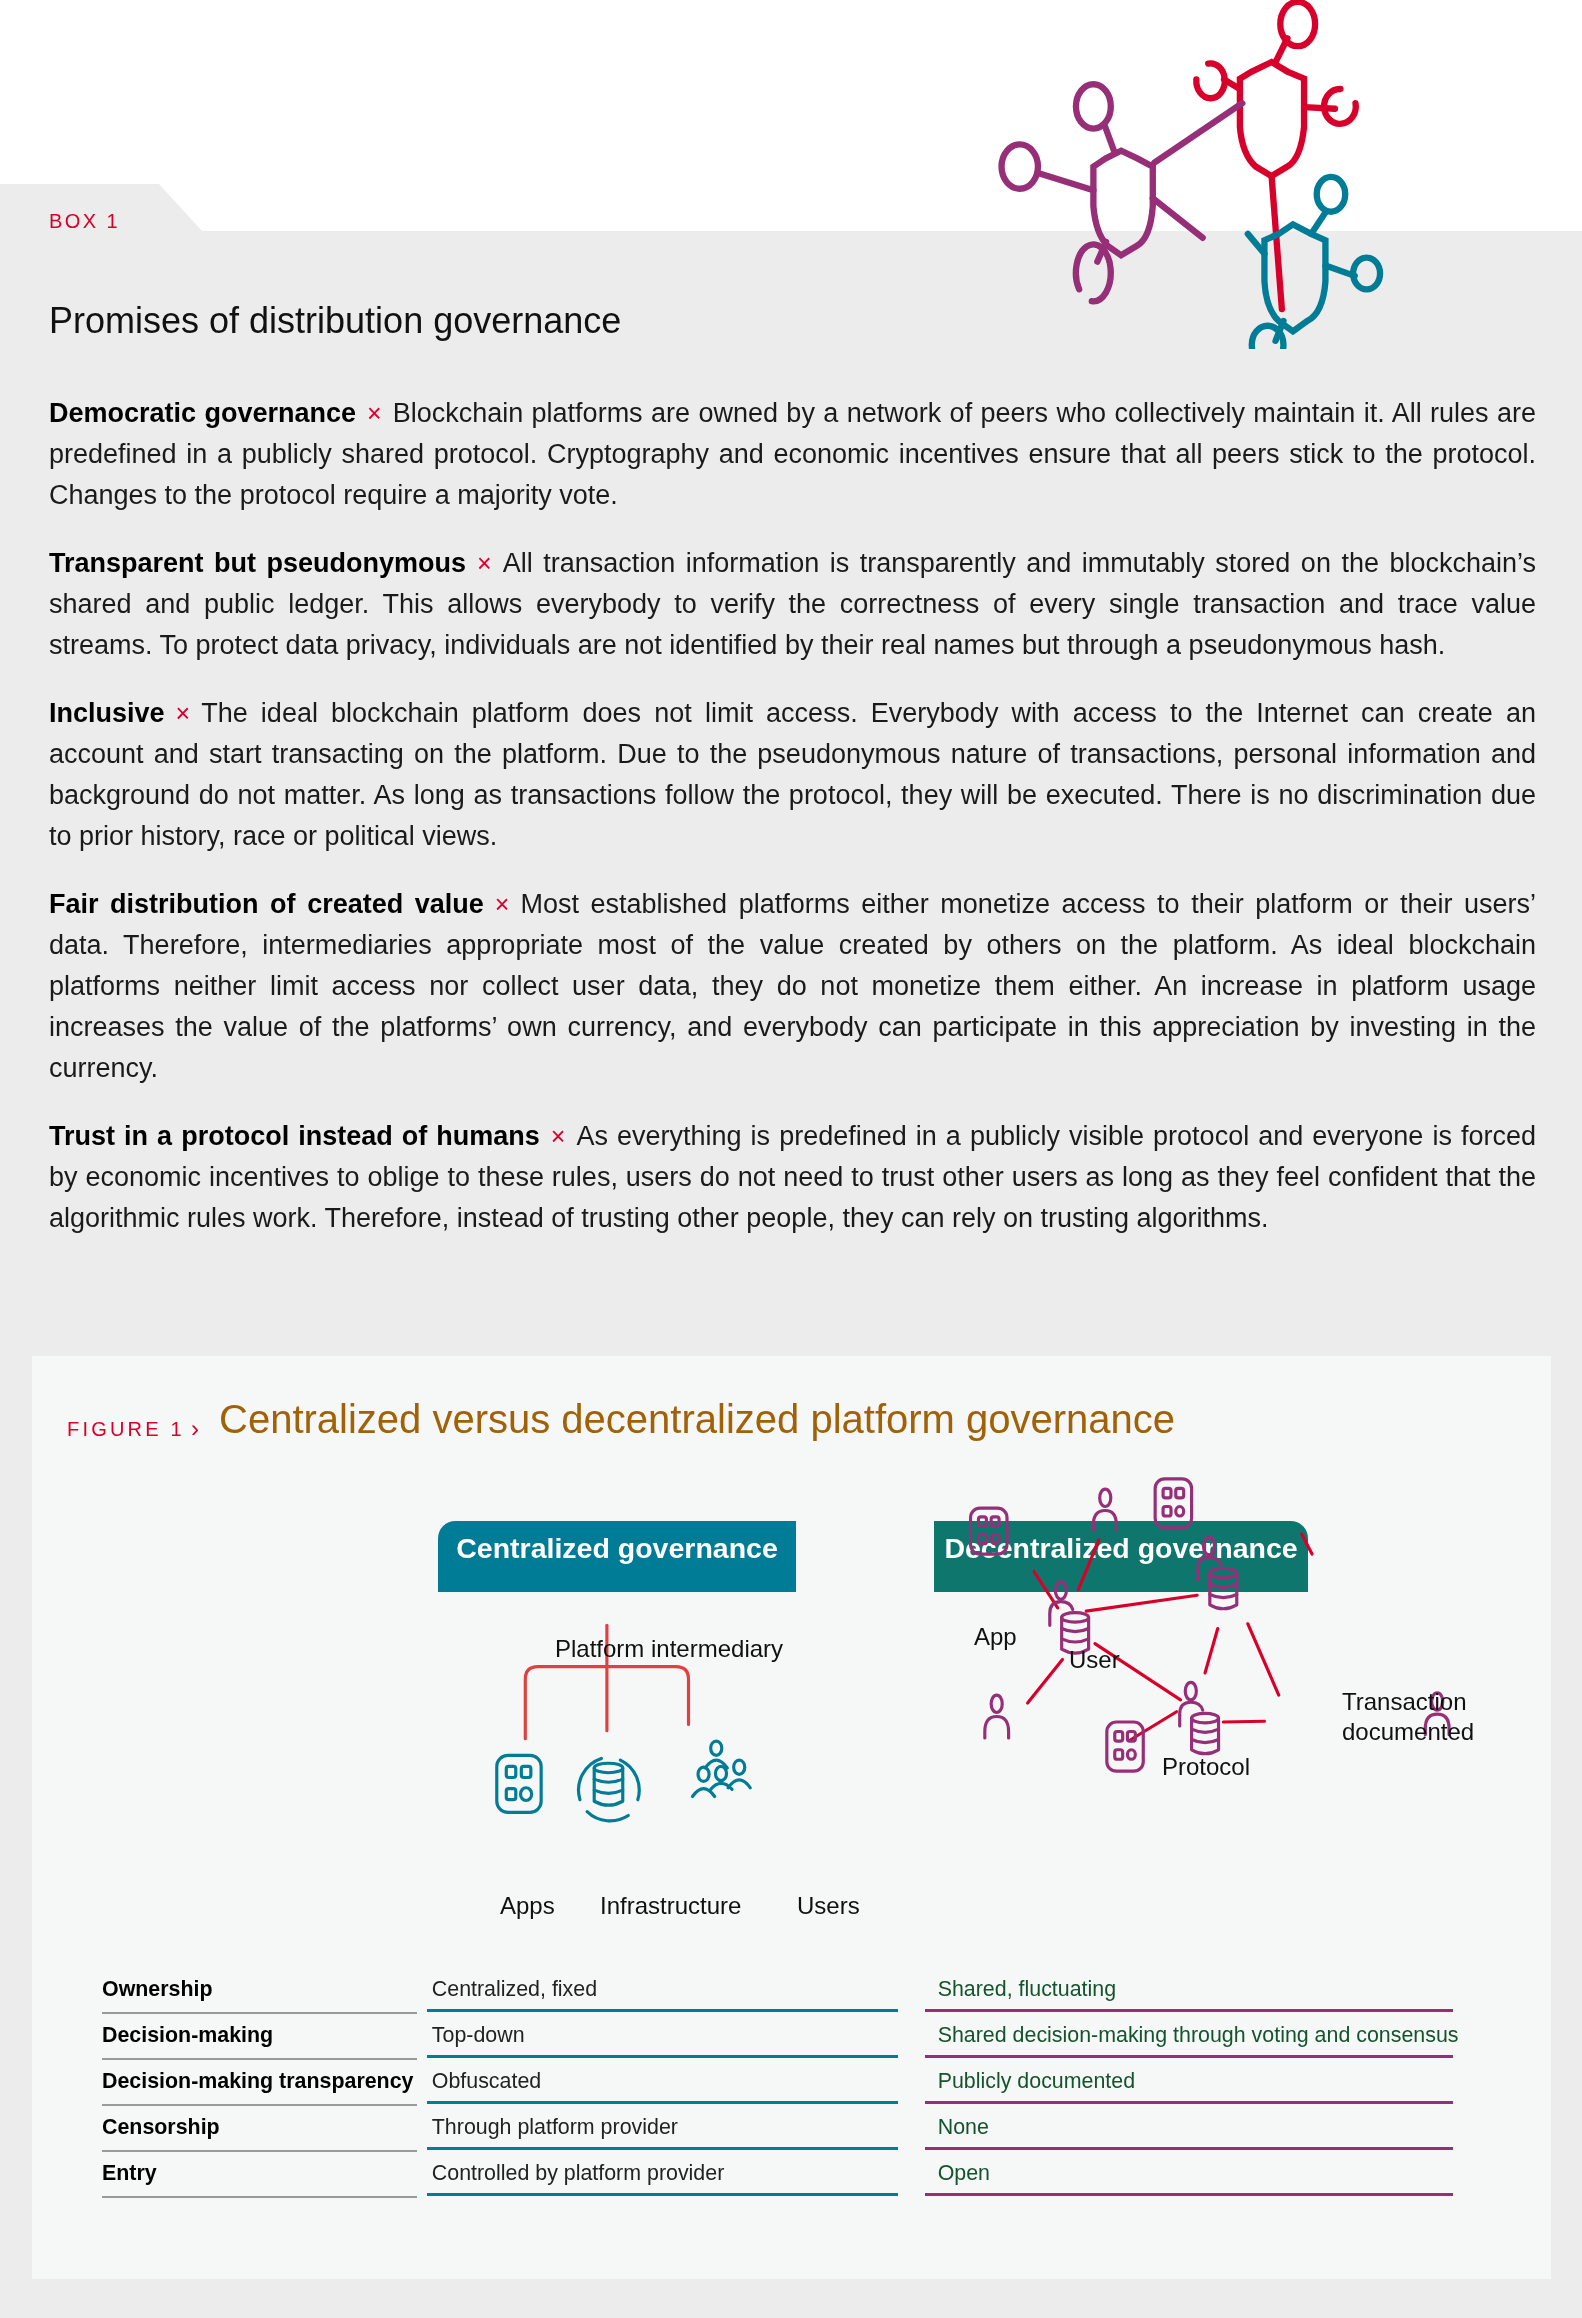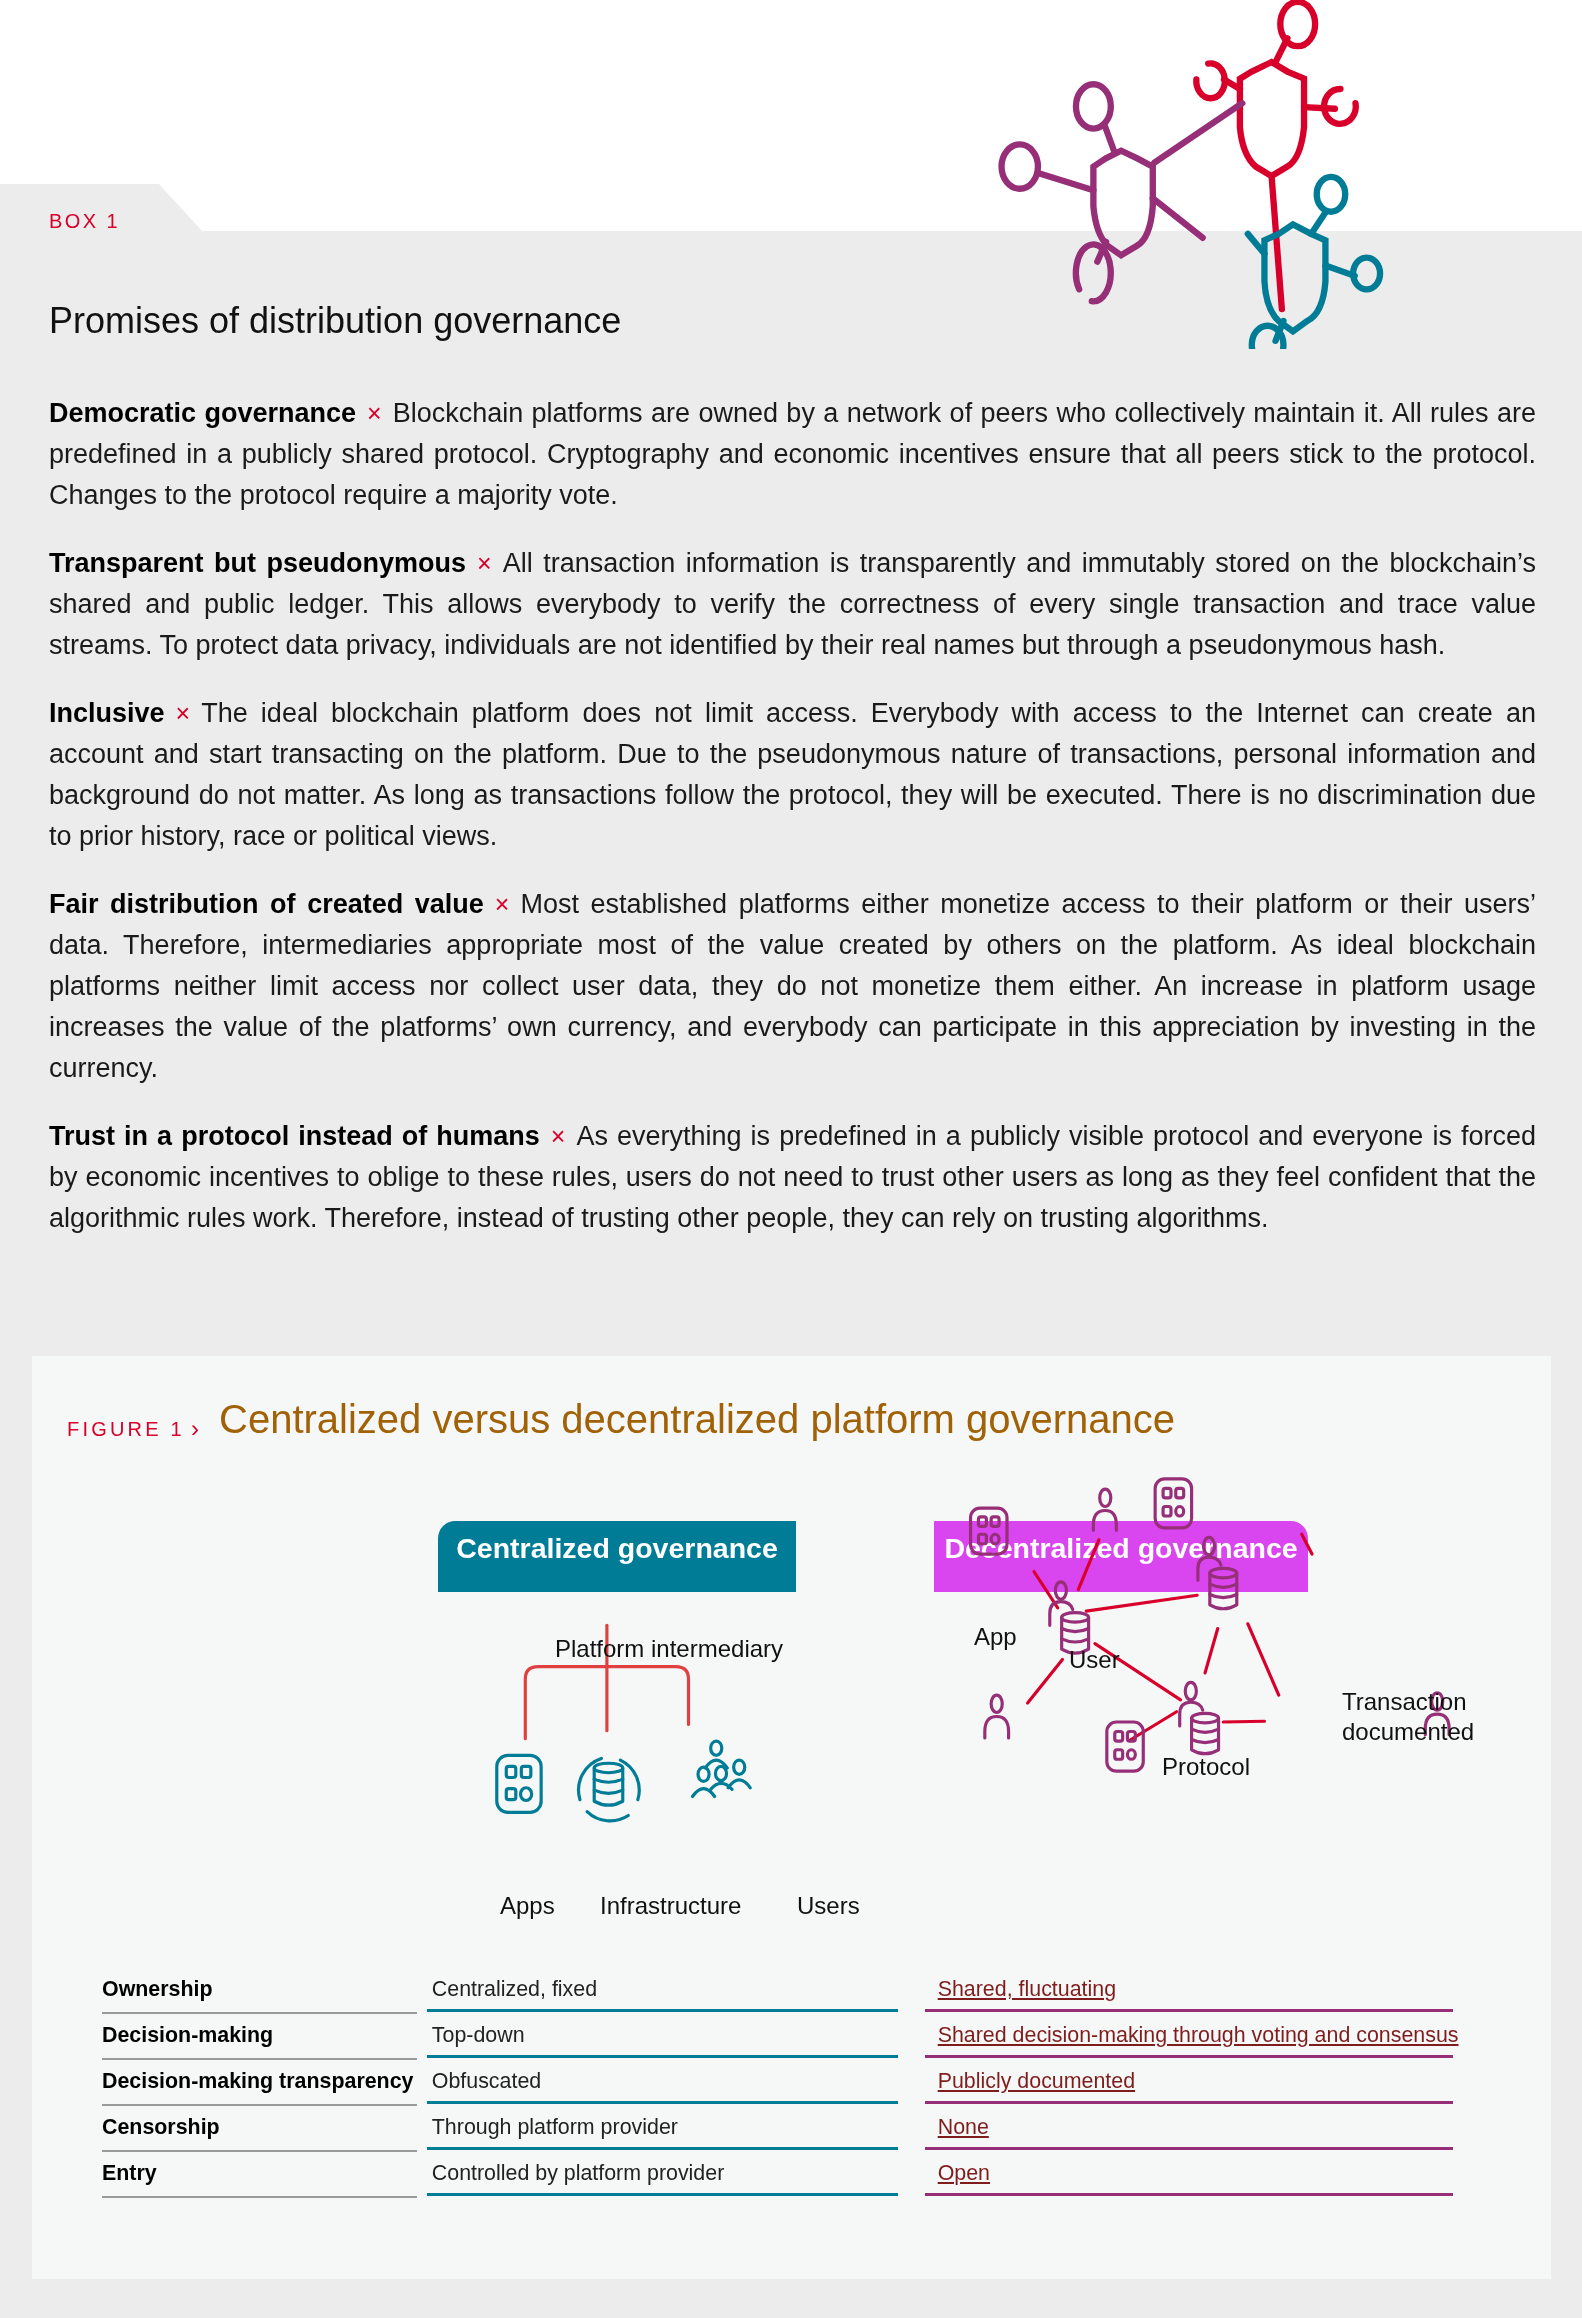--- a/index.html
+++ b/index.html
@@ -47,31 +47,31 @@
   }
   .fig-chev { position: absolute; left: 159px; top: 59px; color: #d8002b; font-size: 24px; }
   .fig-title {
     position: absolute; left: 187px; top: 41px; font-size: 40px; color: #a16207; margin: 0; font-weight: 400;
   }
   .col-head {
     position: absolute; top: 165px; height: 71px; color: #fff; font-weight: 700;
     font-size: 28.5px; text-align: center; line-height: 54px;
   }
   .col-head.central { left: 406px; width: 358px; background: #007c96; border-top-left-radius: 17.4px; }
-  .col-head.decentral { left: 902px; width: 374px; background: #d946ef; border-top-right-radius: 17.4px; }
+  .col-head.decentral { left: 902px; width: 374px; background: #0f766e; border-top-right-radius: 17.4px; }
 
   .diagram-svg { position: absolute; left: 0; top: 0; width: 1519px; height: 923px; }
   .dlabel { position: absolute; font-size: 24px; color: #111; white-space: nowrap; }
 
   .table { position: absolute; left: 70px; top: 610px; width: 1213px; }
   .row { position: relative; height: 46px; }
   .cell { position: absolute; top: 0; height: 46px; line-height: 46px; font-size: 21.4px; white-space: nowrap; }
   .cell.attr { left: 0; width: 315px; font-weight: 700; color: #000; border-bottom: 2.4px solid #9a9a9a; }
   .cell.c { left: 325px; width: 471px; padding-left: 4.8px; box-sizing: border-box; border-bottom: 3.2px solid #007c96; color: #222; }
-  .cell.d { left: 823px; width: 528px; padding-left: 12.7px; box-sizing: border-box; border-bottom: 3.2px solid #962f77; color: #7f1d1d; text-decoration: underline; }
+  .cell.d { left: 823px; width: 528px; padding-left: 12.7px; box-sizing: border-box; border-bottom: 3.2px solid #962f77; color: #14532d; }
 </style>
 </head>
 <body>
 
 <div class="box-bg"></div>
 <div class="box-tab"></div>
 <div class="box-label">BOX 1</div>
 
 <svg class="deco" viewBox="0 0 620 440" fill="none" stroke-linecap="round">
 

